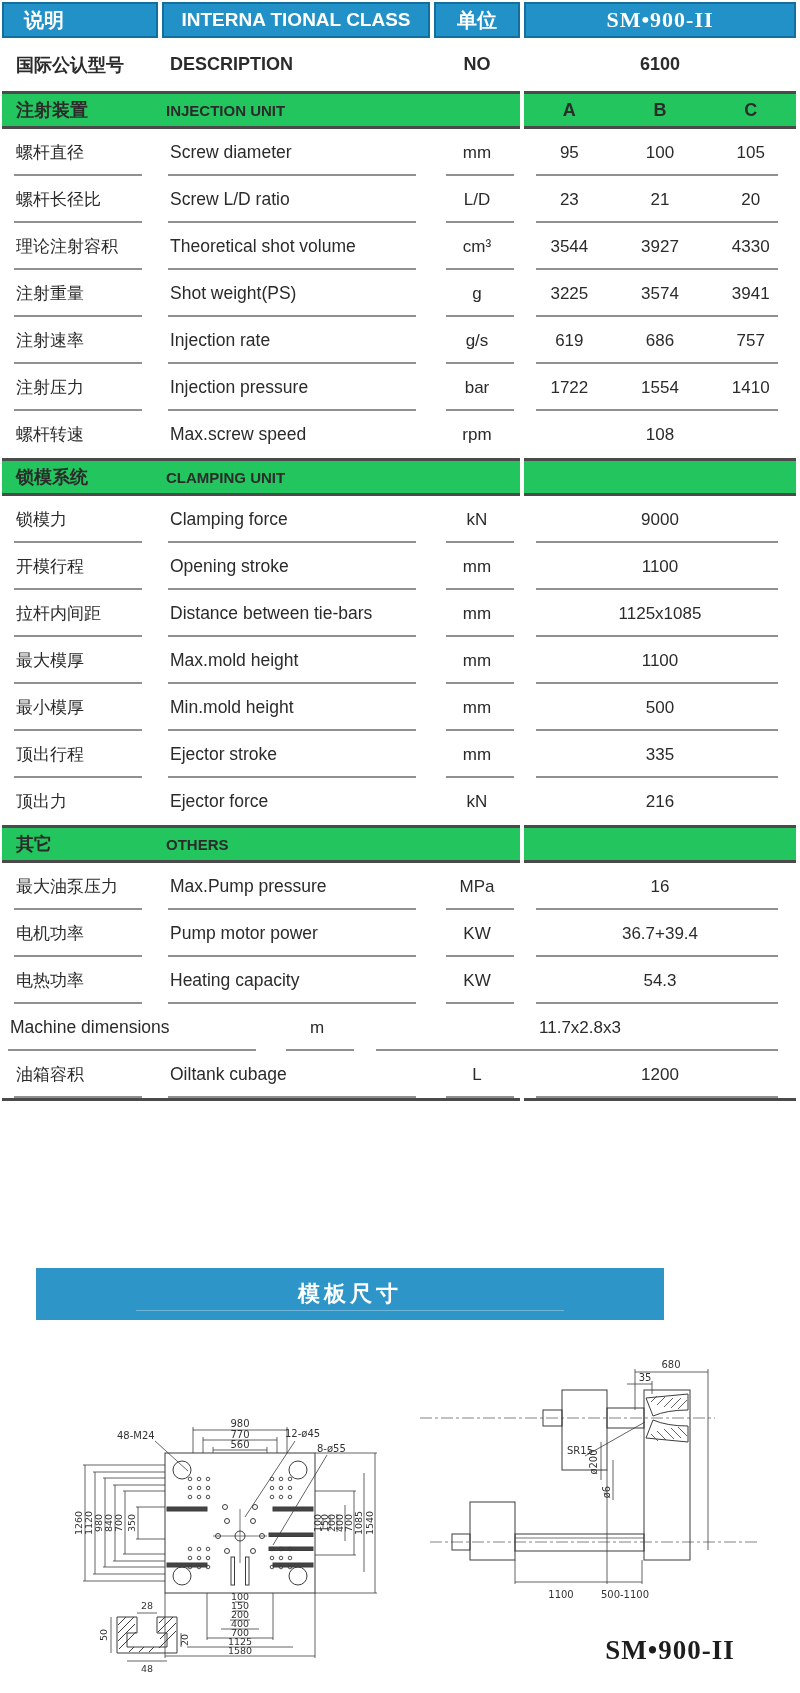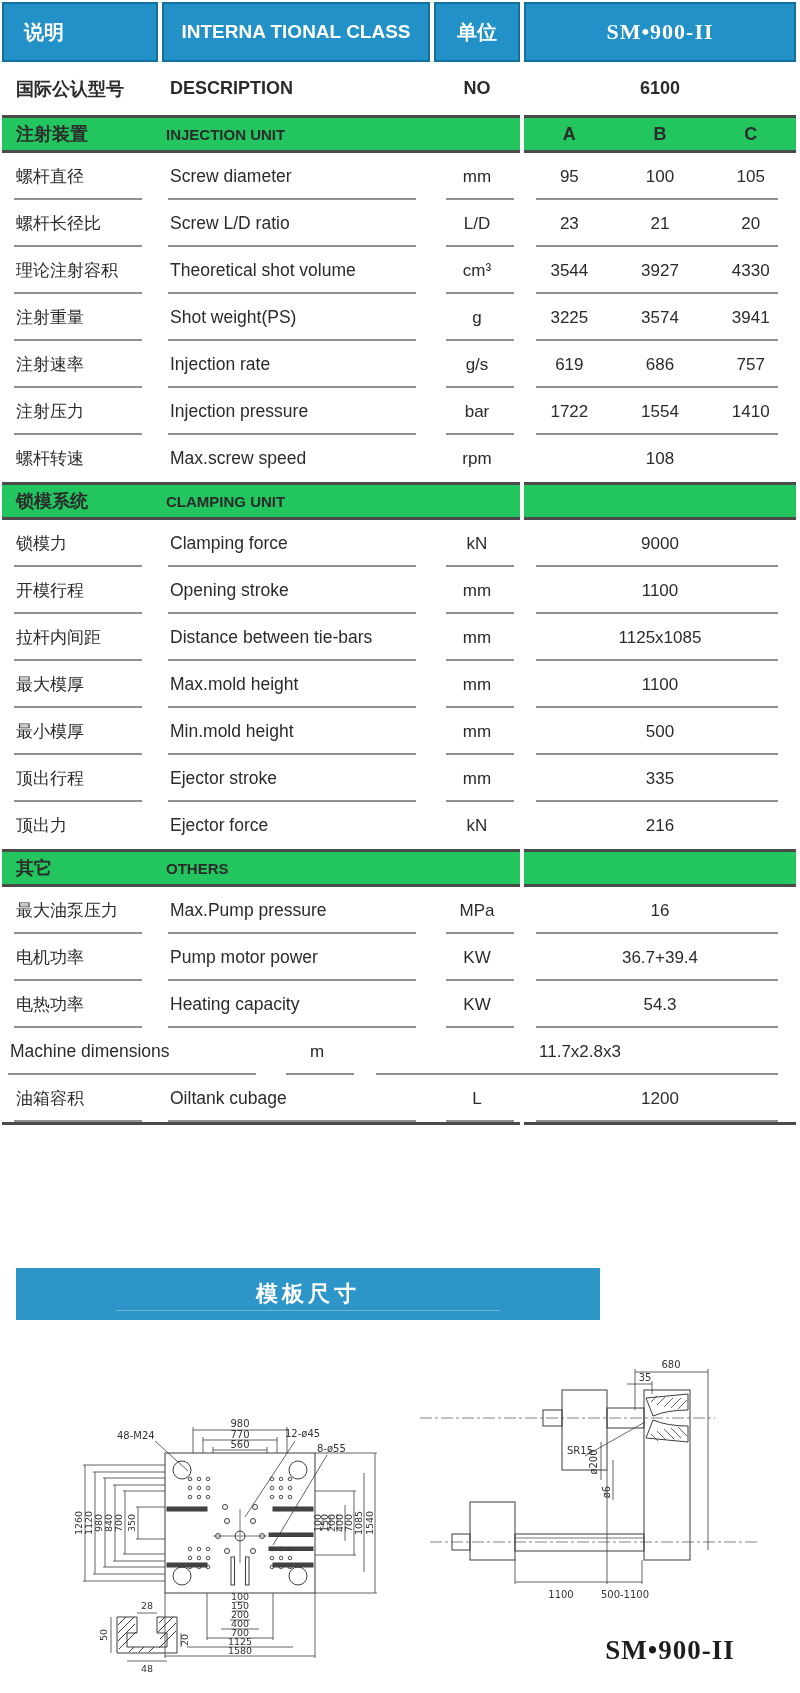--- a/index.html
+++ b/index.html
@@ -9,21 +9,21 @@
     overflow:hidden;
   }
   .tbl{position:absolute;top:2px;left:2px;width:794px;}
   .frow{display:flex;gap:4px;}
   
   .c1{width:156px;box-sizing:border-box;}
   .c2{width:268px;box-sizing:border-box;}
   .c3{width:86px;box-sizing:border-box;}
   .c4{flex:1;box-sizing:border-box;}
   
-  .hdr{height:60px;}
+  .hdr{height:36px;}
   .hdr .hcell{background:#2191c8;border:2px solid #136f9e;color:#fff;font-weight:bold;
     font-size:20px;display:flex;align-items:center;justify-content:center;}
   .hdr .c1{justify-content:flex-start;padding-left:20px;}
   .hdr .c2{font-size:19px;}
   .hdr .c4{font-family:"Liberation Serif","DejaVu Serif",serif;font-size:22px;letter-spacing:1px;}
   
   .desc{height:53px;font-weight:bold;font-size:18px;}
   .desc>div{display:flex;align-items:center;}
   .desc .c1{padding-left:14px;}
   .desc .c2{padding-left:8px;}
@@ -49,21 +49,21 @@
   .row .c2::after{left:6px;right:14px;}
   .row .c3::after{left:12px;right:6px;}
   .row .c4::after{left:12px;right:18px;}
   .row.no-ul .cell::after{display:none;}
   .vals{display:flex;width:100%;}
   .vals span{flex:1;text-align:center;}
   .tbl-bottom{height:3px;}
   .tbl-bottom .left{width:518px;background:#4a4a4a;}
   .tbl-bottom .right{flex:1;background:#4a4a4a;}
   
-  .banner{position:absolute;left:16px;top:1268px;width:584px;height:52px;background:#2e95c9;
+  .banner{position:absolute;left:36px;top:1268px;width:628px;height:52px;background:#2e95c9;
     color:#fff;font-weight:bold;font-size:22px;display:flex;align-items:center;justify-content:center;
     letter-spacing:4px;}
   .banner::after{content:"";position:absolute;left:100px;right:100px;bottom:9px;height:1px;background:rgba(255,255,255,.30);}
   
   .drawwrap{position:absolute;left:0;top:1330px;width:800px;height:363px;}
   svg text{font-family:"DejaVu Sans","Liberation Sans",sans-serif;fill:#333;}
   .caption{position:absolute;left:570px;top:305px;width:200px;text-align:center;
     font-family:"Liberation Serif","DejaVu Serif",serif;font-weight:bold;font-size:27px;color:#1d1d1d;letter-spacing:1px;}
 </style>
 </head>

